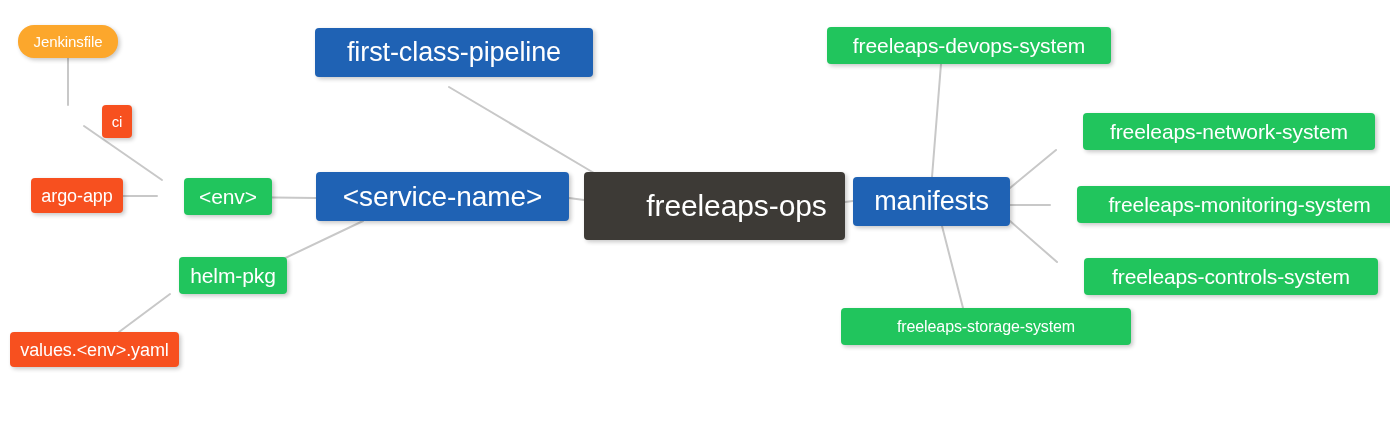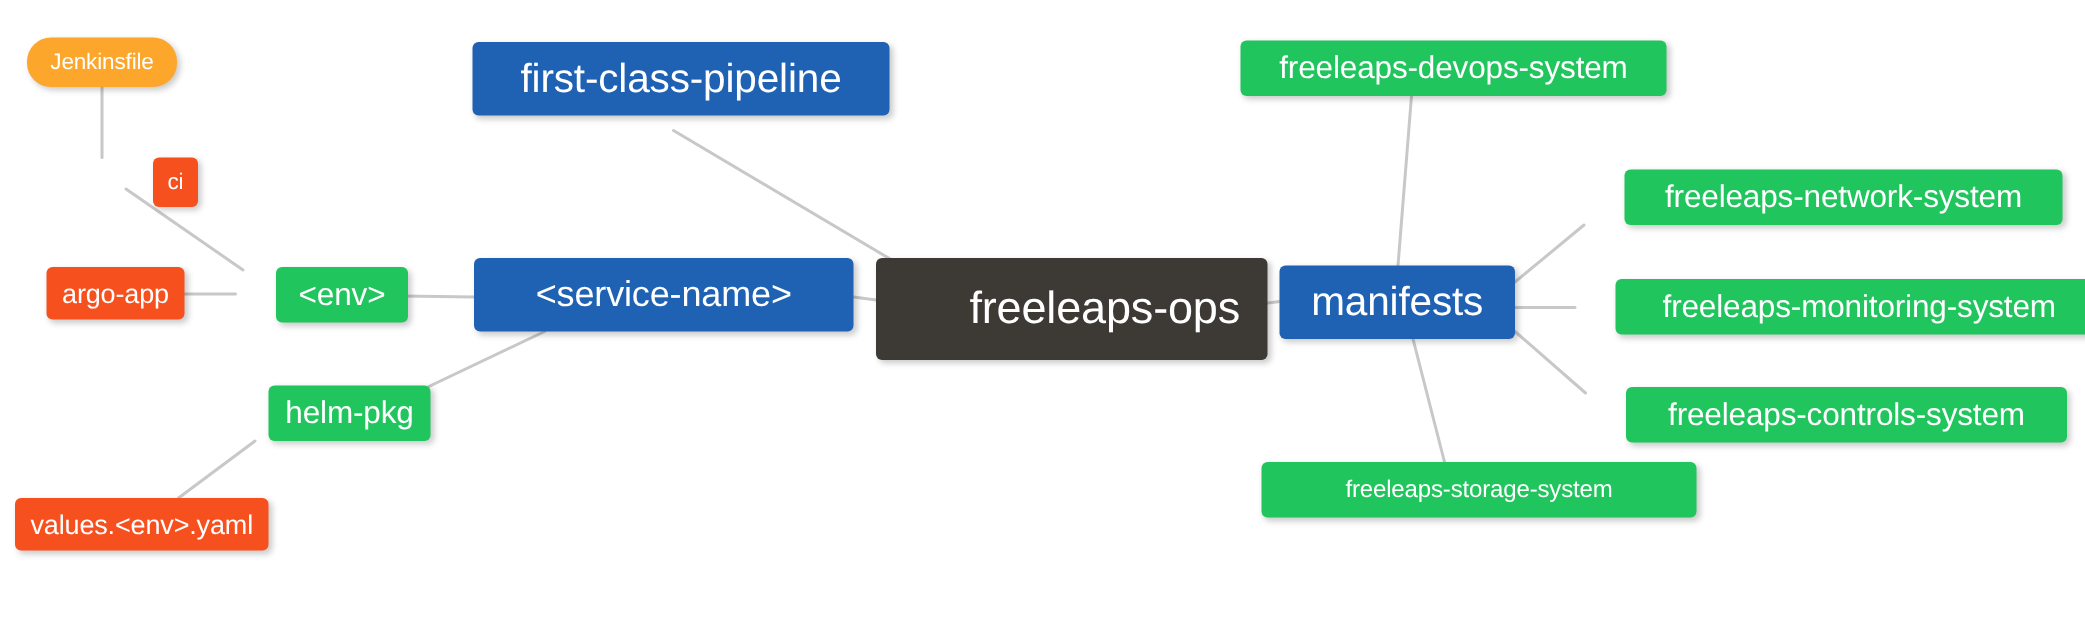--- a/index.html
+++ b/index.html
@@ -72,21 +72,21 @@
       <line x1="1010" y1="221" x2="1057" y2="262" stroke="#c8c8c8" stroke-width="2" stroke-linecap="round"></line>
       <line x1="942" y1="226" x2="963" y2="308" stroke="#c8c8c8" stroke-width="2" stroke-linecap="round"></line>
     </svg>
   <div id="node-layer">
       <div class="node c-root" style="left: 584px; top: 172px; width: 261px; height: 68px; font-size: 30px; background: rgb(61, 58, 54);">
         <span class="node-label">freeleaps-ops</span>
       </div>
       <div class="node c-blue" style="left: 315px; top: 28px; width: 278px; height: 49px; font-size: 27px; background: rgb(31, 98, 180);">
         <span class="node-label">first-class-pipeline</span>
       </div>
-      <div class="node c-blue" style="left: 316px; top: 172px; width: 253px; height: 49px; font-size: 24px; background: rgb(31, 98, 180);">
+      <div class="node c-blue" style="left: 316px; top: 172px; width: 253px; height: 49px; font-size: 28px; background: rgb(31, 98, 180);">
         <span class="node-label">&lt;service-name&gt;</span>
       </div>
       <div class="node c-blue" style="left: 853px; top: 177px; width: 157px; height: 49px; font-size: 27px; background: rgb(31, 98, 180);">
         <span class="node-label">manifests</span>
       </div>
       <div class="node c-green" style="left: 157px; top: 178px; width: 88px; height: 37px; font-size: 21px; background: rgb(33, 197, 93);">
         <span class="node-label">&lt;env&gt;</span>
       </div>
       <div class="node c-green" style="left: 152px; top: 257px; width: 108px; height: 37px; font-size: 21px; background: rgb(33, 197, 93);">
         <span class="node-label">helm-pkg</span>

